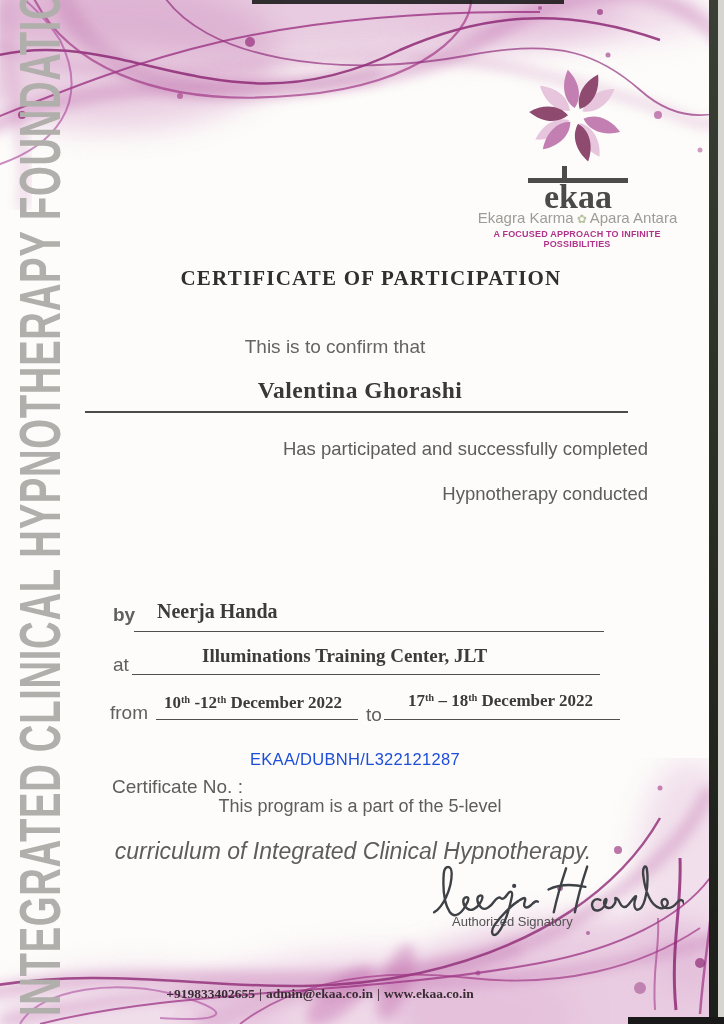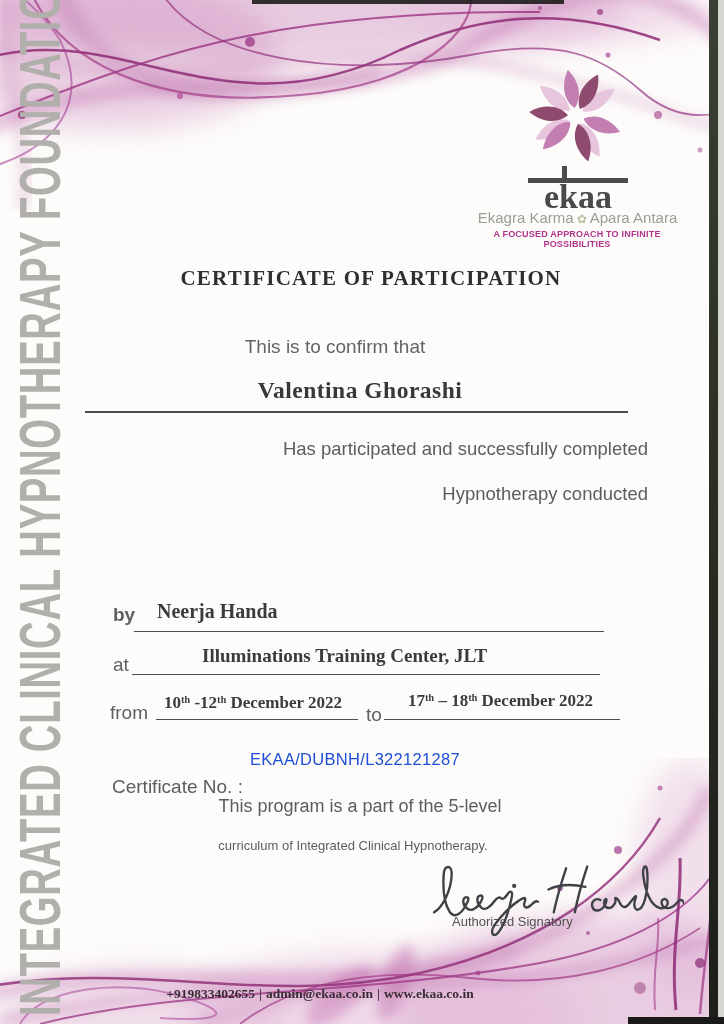--- a/index.html
+++ b/index.html
@@ -59,21 +59,21 @@
   .at-line{left:132px;top:674px;width:468px;}
   .from-label{left:110px;top:702px;}
   .date1{left:164px;top:693px;font-size:17px;}
   .from-line1{left:156px;top:719px;width:202px;}
   .to-label{left:366px;top:704px;}
   .date2{left:408px;top:691px;font-size:17px;}
   .from-line2{left:384px;top:719px;width:236px;}
   .certno-label{left:112px;top:752px;font-size:19px;color:#5d5d5d;z-index:3;margin-top:24px;}
   .certno-value{left:250px;top:750px;font-size:16.5px;letter-spacing:.3px;color:#1d4ed8;z-index:3;}
   .closing1{left:80px;top:796px;width:560px;text-align:center;font-size:18px;color:#5d5d5d;z-index:3;}
-  .closing2{left:70px;top:838px;width:566px;text-align:center;font-size:13px;color:#5d5d5d;z-index:3;}
+  .closing2{left:70px;top:838px;width:566px;text-align:center;font-size:23px;color:#5d5d5d;z-index:3;font-style:italic;}
   .signature{left:420px;top:856px;z-index:4;}
   .authorized{left:452px;top:914px;font-size:13px;color:#525252;z-index:3;}
   .footer{left:105px;top:986px;width:430px;text-align:center;font-weight:bold;font-size:13.5px;
     color:#3a2c34;z-index:4;}
   .footer .fsep{padding:0 4px;color:#4a3a42;}
 </style>
 </head>
 <body>
 
 <div class="page">

